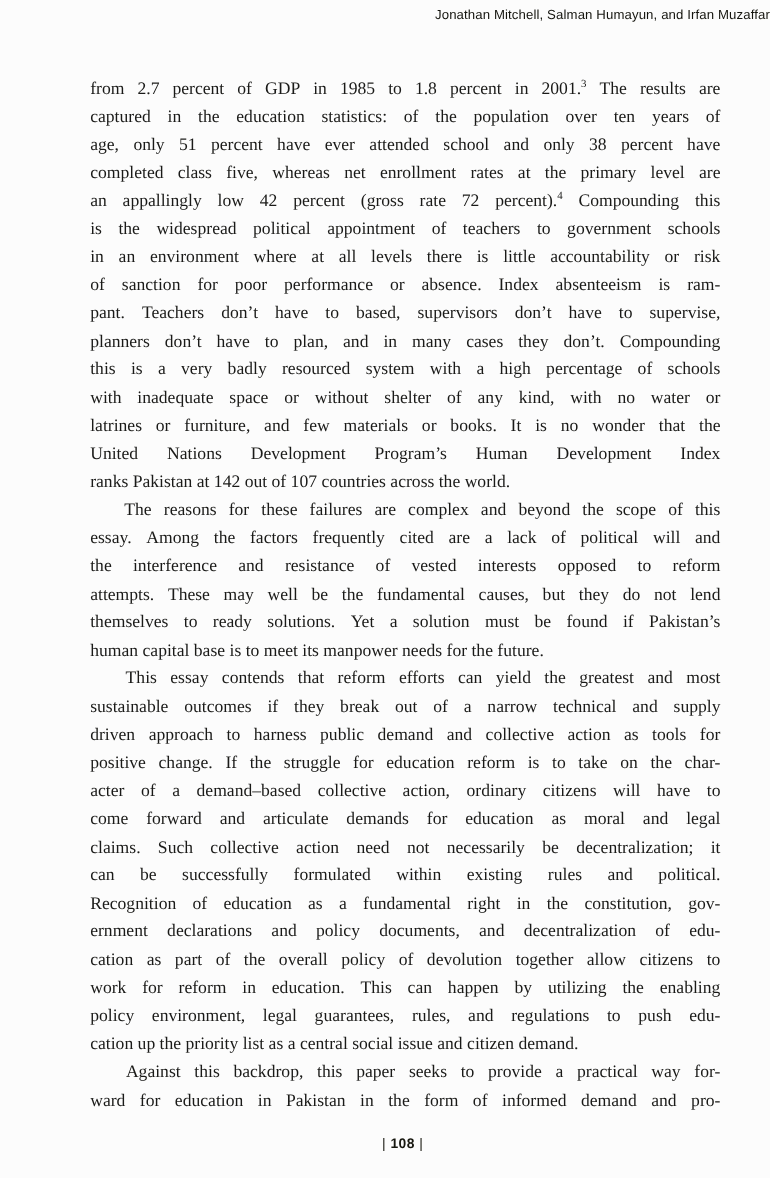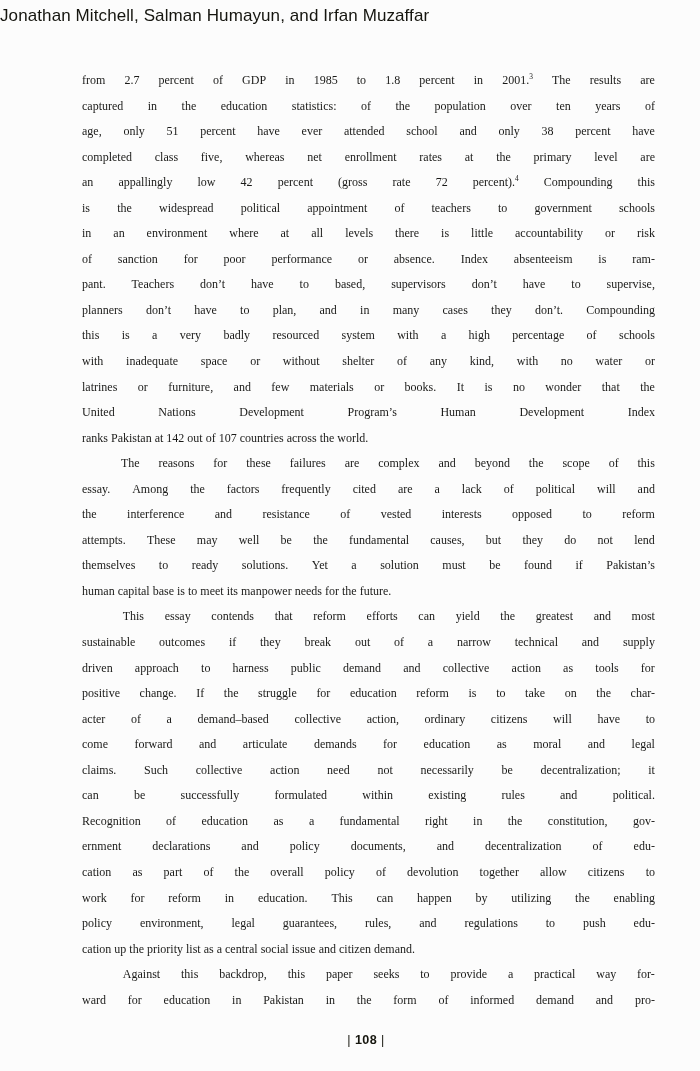--- a/index.html
+++ b/index.html
@@ -23,23 +23,23 @@
     height: 1071px;
     box-sizing: border-box;
   }
 
   
   .running-head {
     position: absolute;
     top: 6px;
     left: 0;
     width: 700px;
-    text-align: left;
+    text-align: right;
     font-family: "Liberation Sans", "DejaVu Sans", sans-serif;
-    font-size: 17px;
+    font-size: 12px;
     letter-spacing: 0.1px;
     color: #15150f;
     white-space: nowrap;
   }
 
   
   .text-column {
     position: absolute;
     left: 82px;
     top: 68px;
@@ -51,21 +51,21 @@
   }
 
   
   .line {
     display: flex;
     flex-direction: row;
     justify-content: space-between;
     align-items: baseline;
     height: 25.55px;
     line-height: 25.55px;
-    font-size: 12px;
+    font-size: 16px;
     white-space: pre;
     overflow: visible;
   }
   
   .line.flush {
     justify-content: flex-start;
   }
   .line.flush .word {
     margin-right: 0;
     text-align: center;

